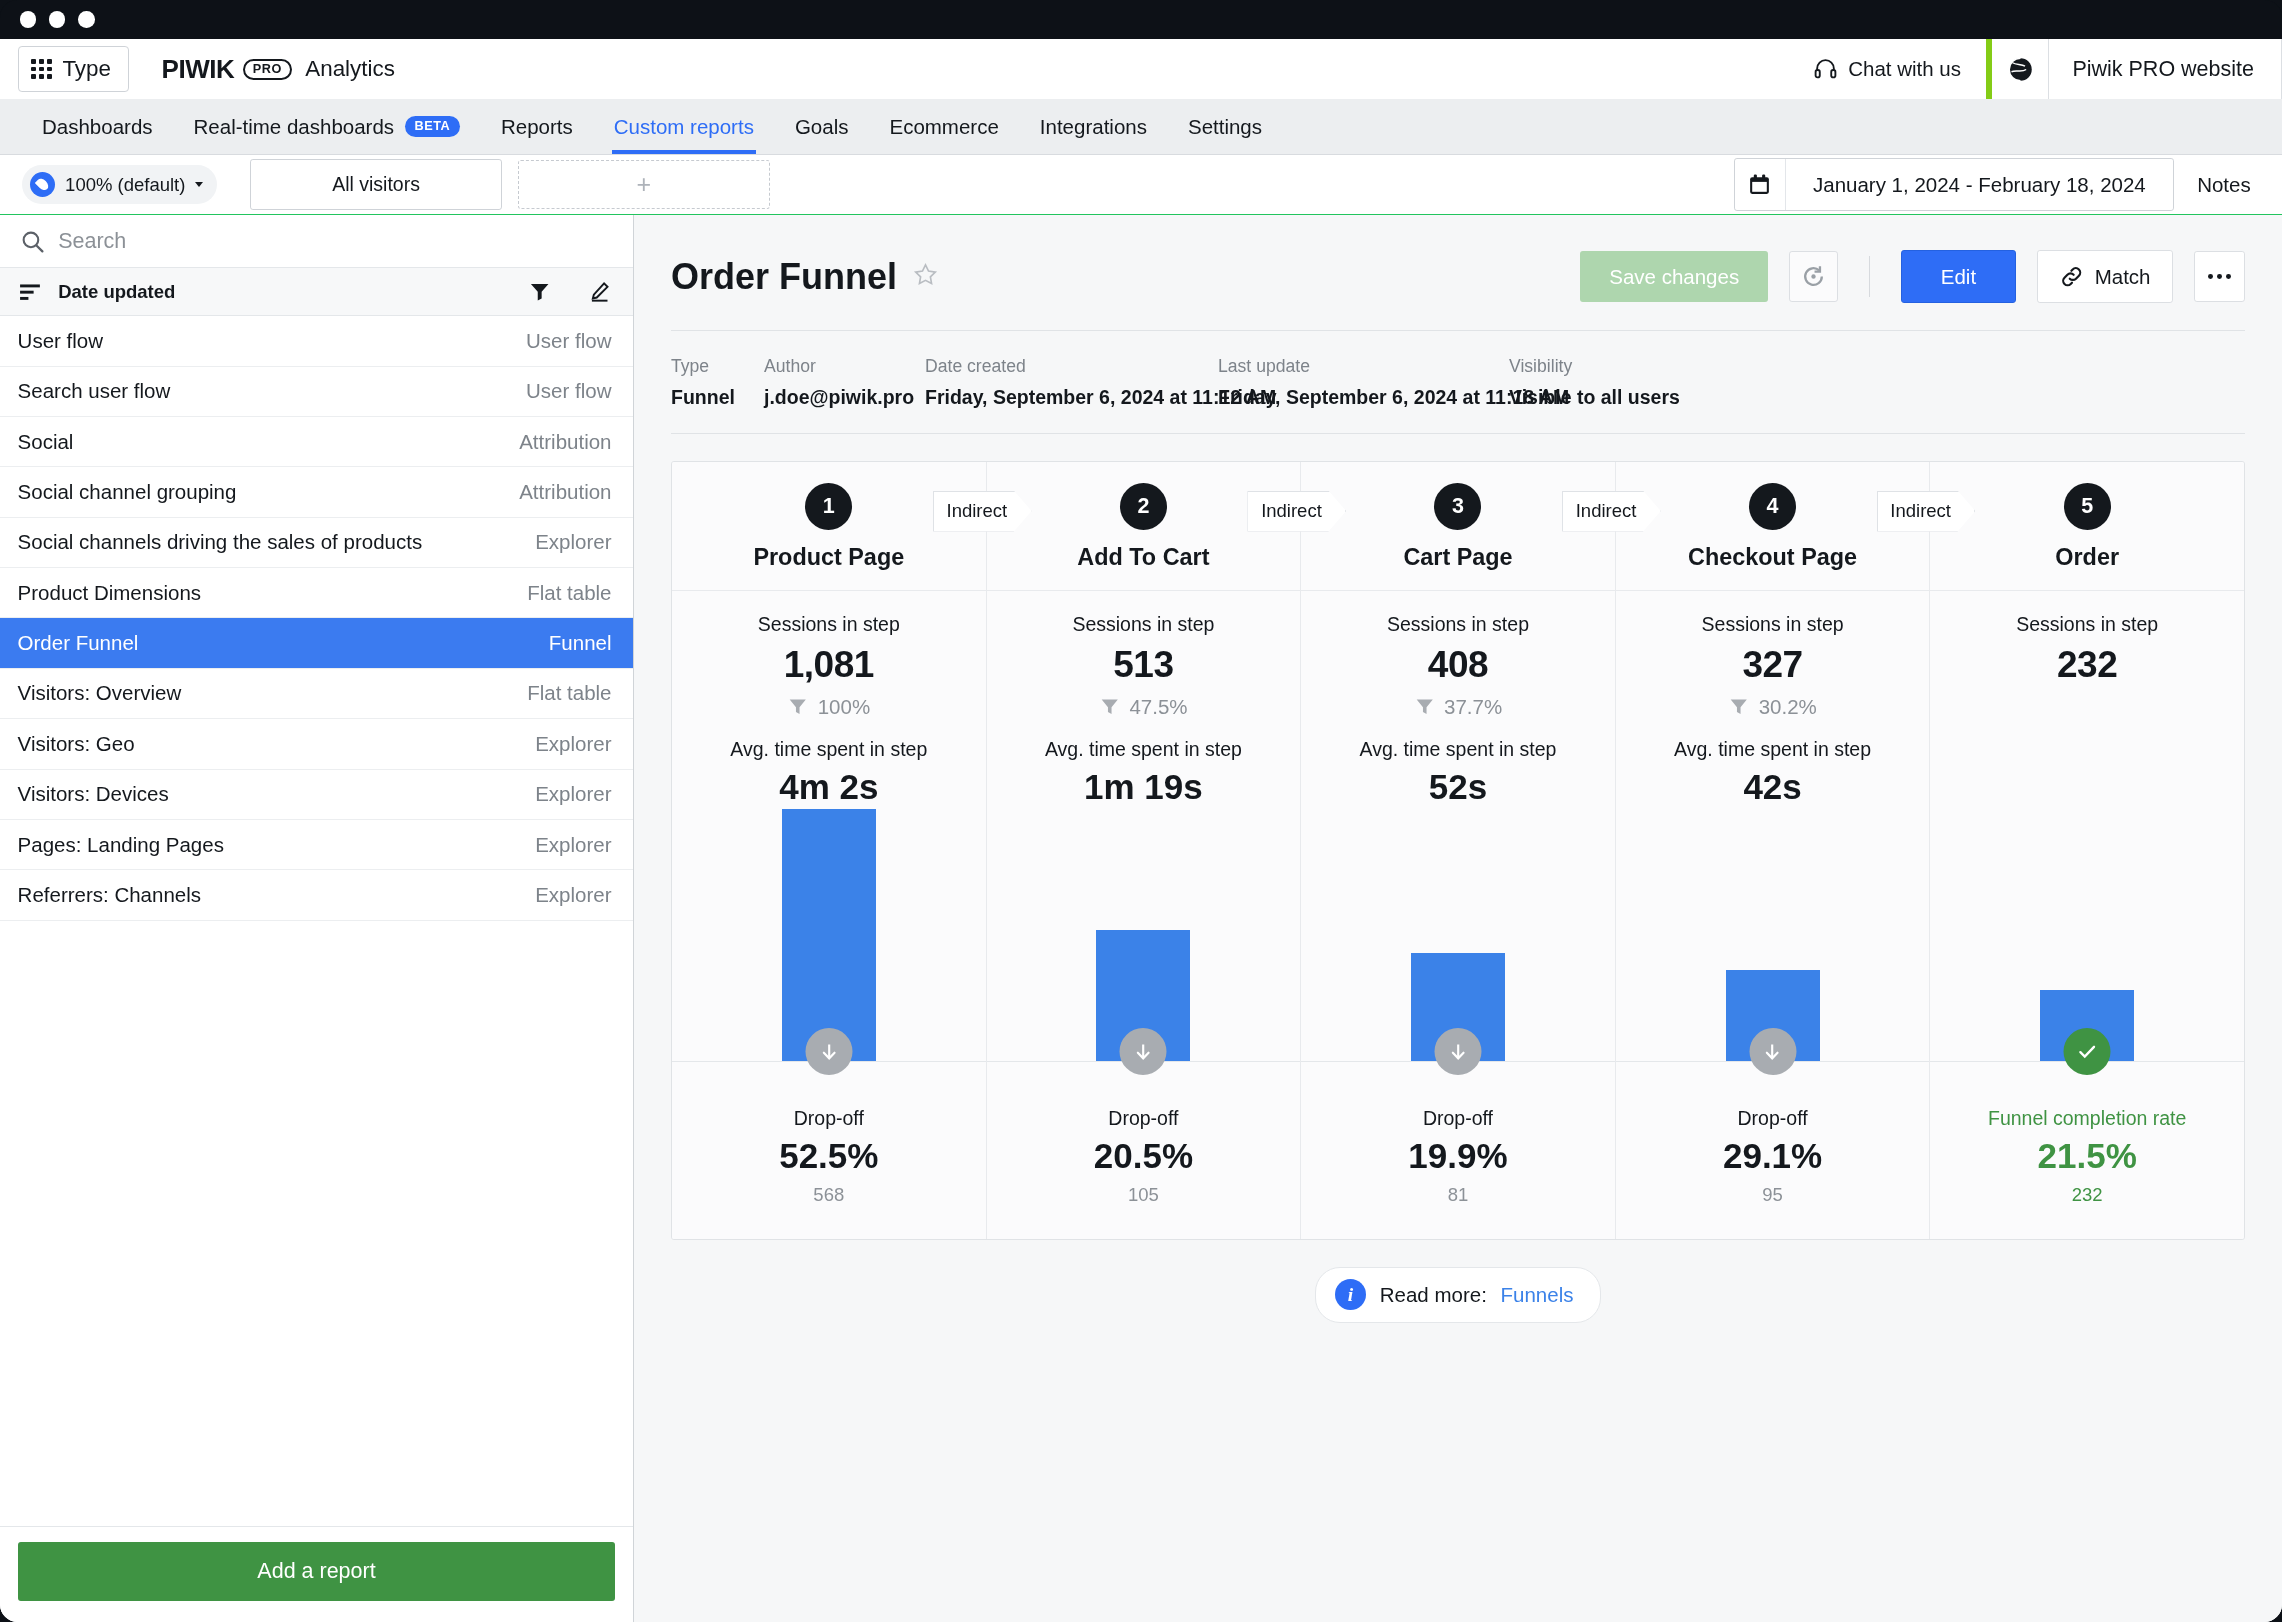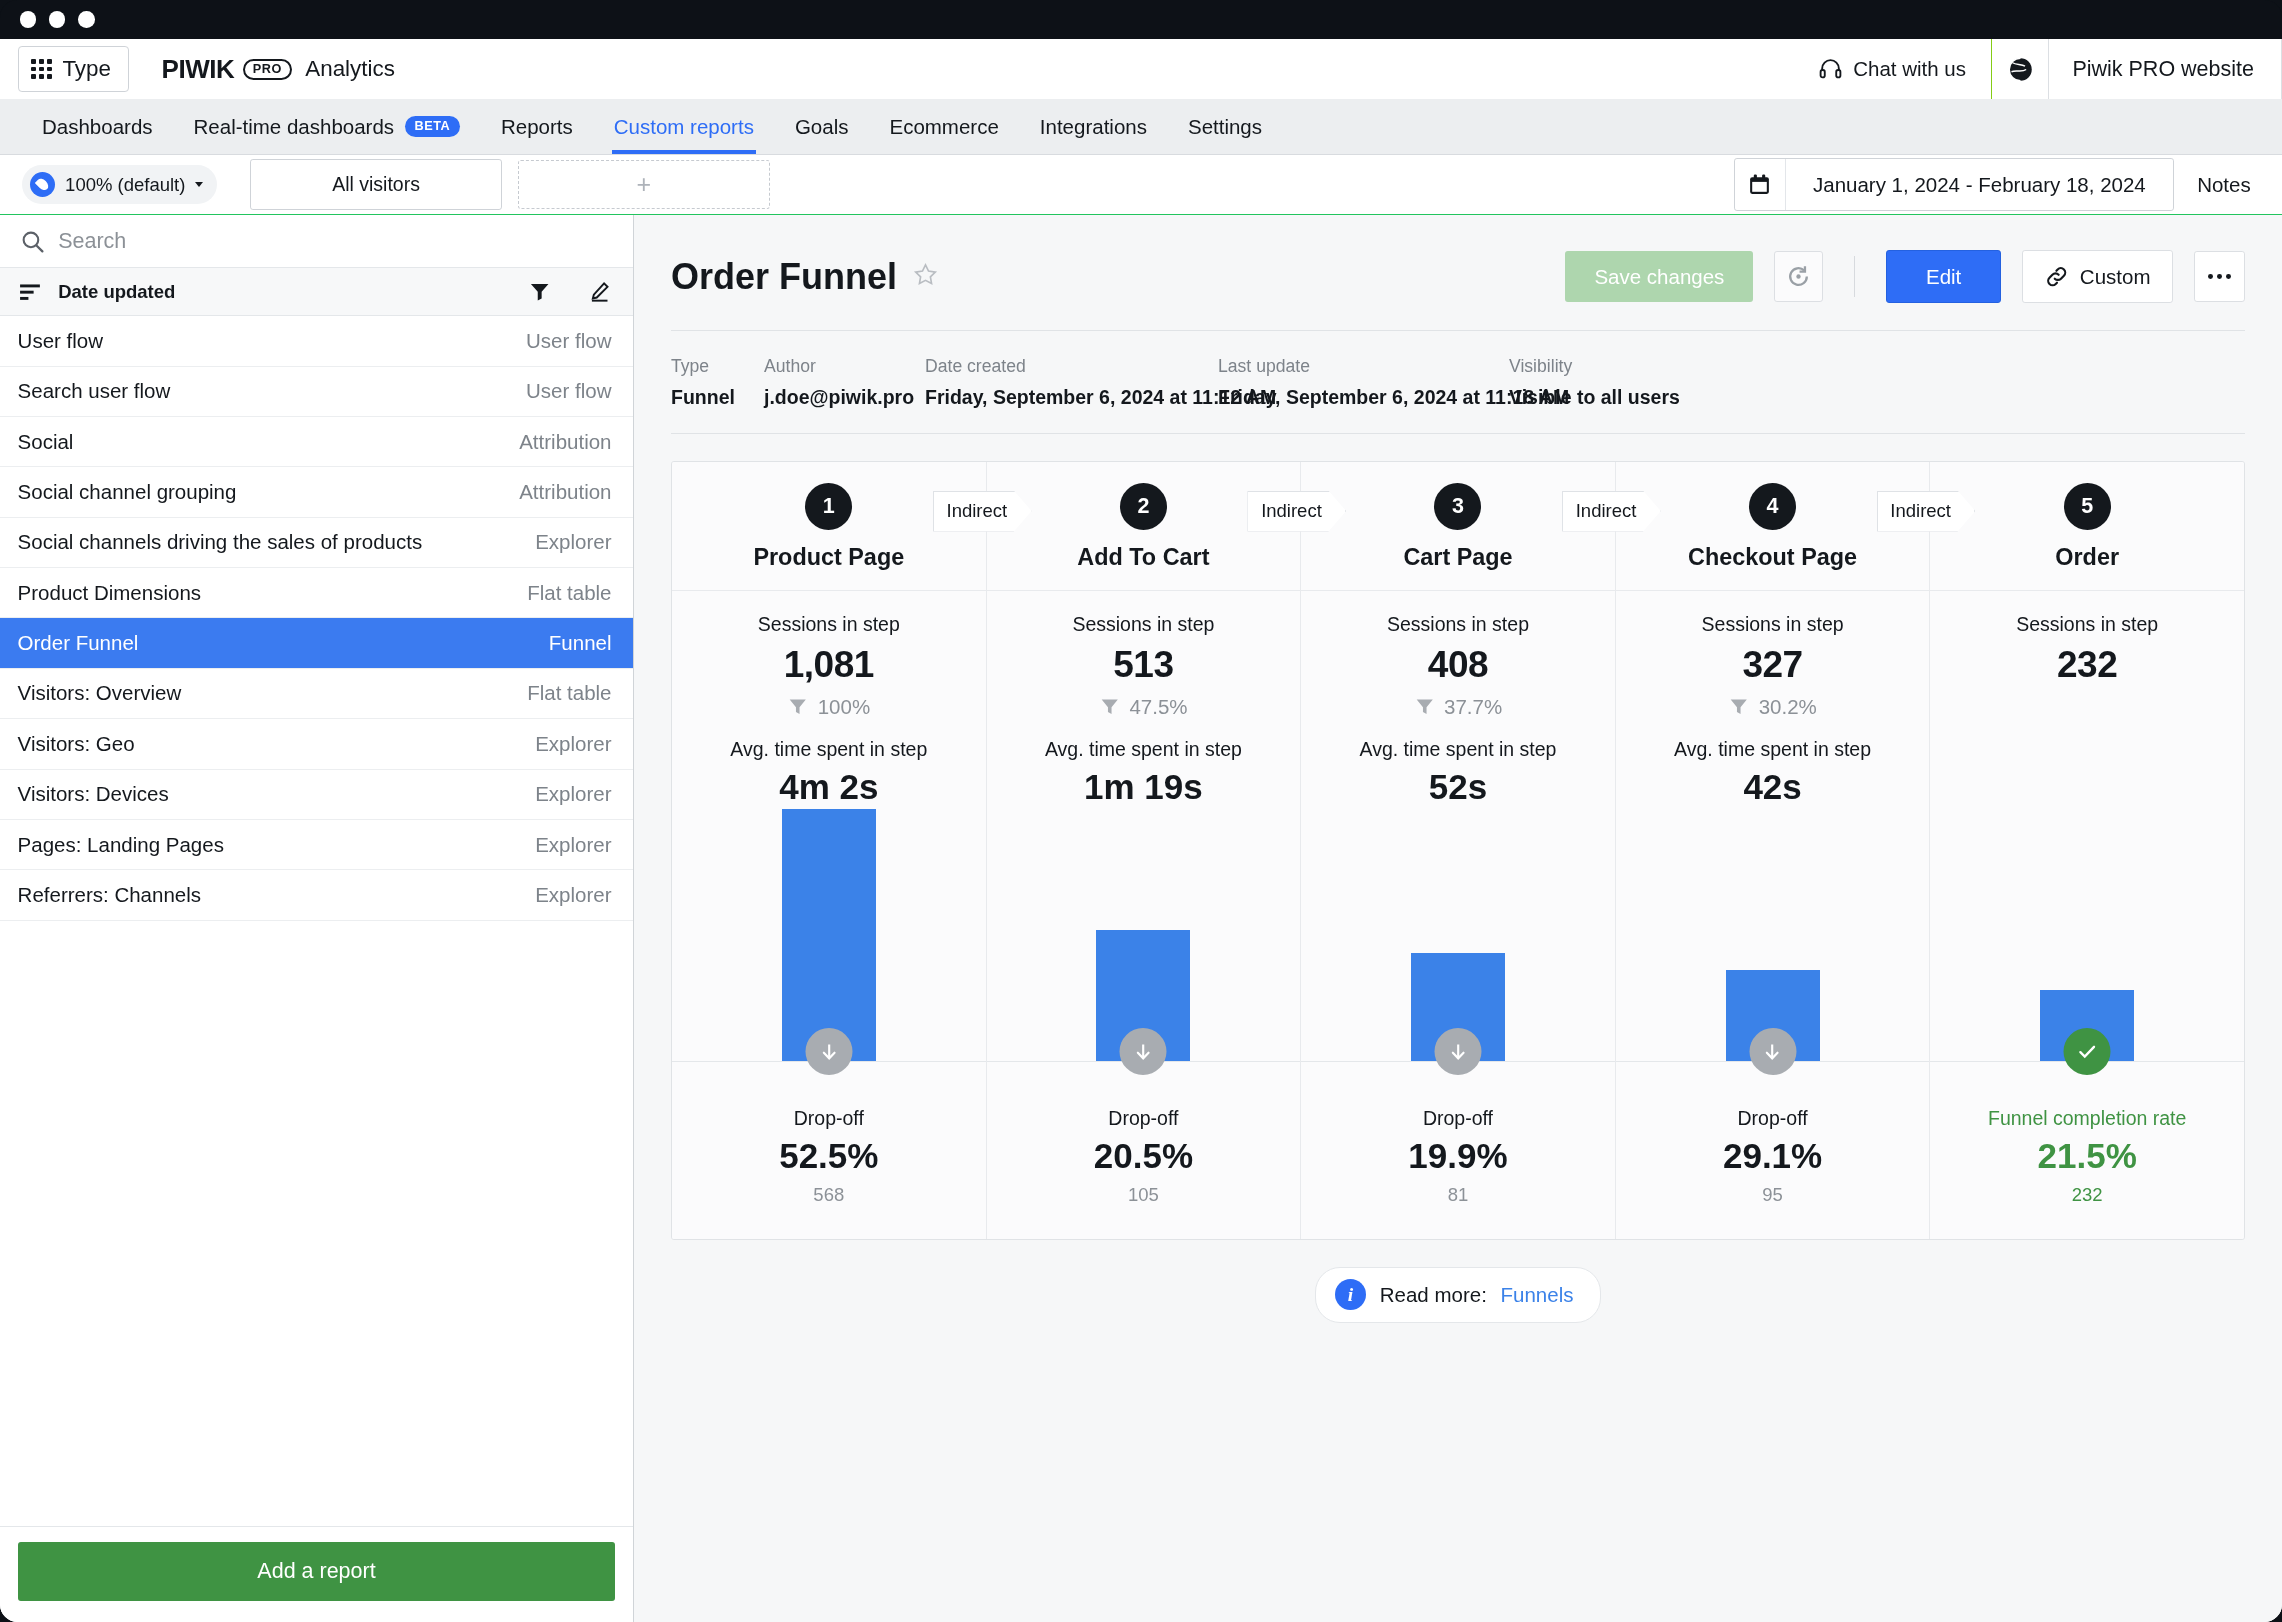--- a/index.html
+++ b/index.html
@@ -47,21 +47,21 @@
     font-size: 12.7px; font-weight: bold; color: #14181d; letter-spacing: 0.5px;
     border: 2.4px solid #14181d; border-radius: 11.7px; padding: 1px 7.8px 2px;
   }
   .brand-analytics { font-size: 22.4px; color: #14181d; margin-left: 4.9px; }
   .topbar-right { margin-left: auto; display: flex; align-items: stretch; height: 100%; }
   .chat-link {
     display: flex; align-items: center; gap: 9.8px; padding: 0 25px;
     font-size: 20.5px; color: #14181d; cursor: pointer;
   }
   .site-select {
-    display: flex; align-items: center; border-left: 1px solid #84cc16;
+    display: flex; align-items: center; border-left: 6px solid #84cc16;
     border-right: 1px solid #dcdfe3; cursor: pointer;
   }
   .site-globe {
     width: 57px; display: flex; align-items: center; justify-content: center;
     border-right: 1px solid #dcdfe3; align-self: stretch;
   }
   .site-name { font-size: 21.5px; color: #14181d; padding: 0 27px 0 23.4px; white-space: nowrap; }
 
   
   .navbar {
@@ -476,21 +476,21 @@
                 <circle cx="12" cy="12" r="2.1" fill="#9aa0a6"></circle>
               </svg>
             </button>
             <span class="divider-v"></span>
             <button class="btn btn-edit">Edit</button>
             <button class="btn btn-share">
               <svg width="23.4" height="23.4" viewBox="0 0 24 24">
                 <path d="M10 14a4.5 4.5 0 0 0 6.4 0l3-3a4.5 4.5 0 1 0-6.4-6.4l-1.3 1.3" fill="none" stroke="#14181d" stroke-width="2.2" stroke-linecap="round"></path>
                 <path d="M14 10a4.5 4.5 0 0 0-6.4 0l-3 3a4.5 4.5 0 1 0 6.4 6.4l1.3-1.3" fill="none" stroke="#14181d" stroke-width="2.2" stroke-linecap="round"></path>
               </svg>
-              <span>Custom</span>
+              <span>Match</span>
             </button>
             <button class="btn btn-more">
               <span class="dots">
                   <i></i>
                   <i></i>
                   <i></i>
                 </span>
             </button>
           </div>
         </div>

